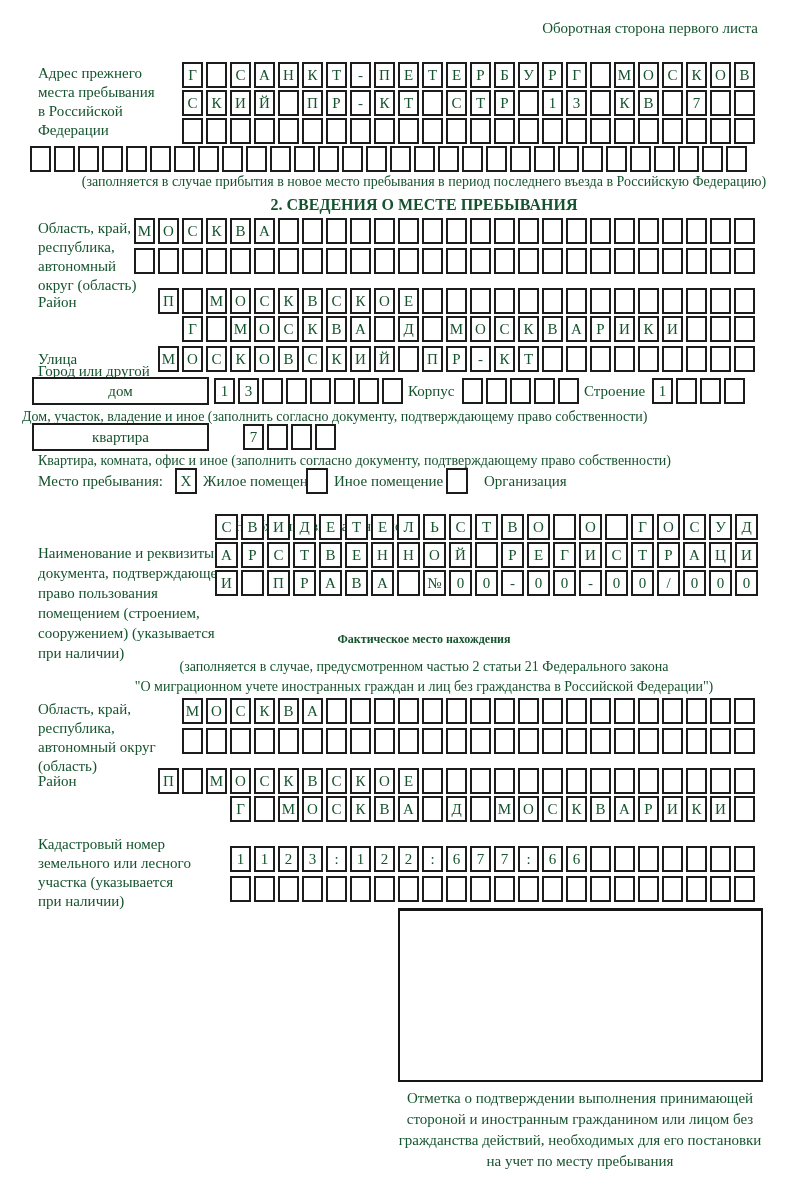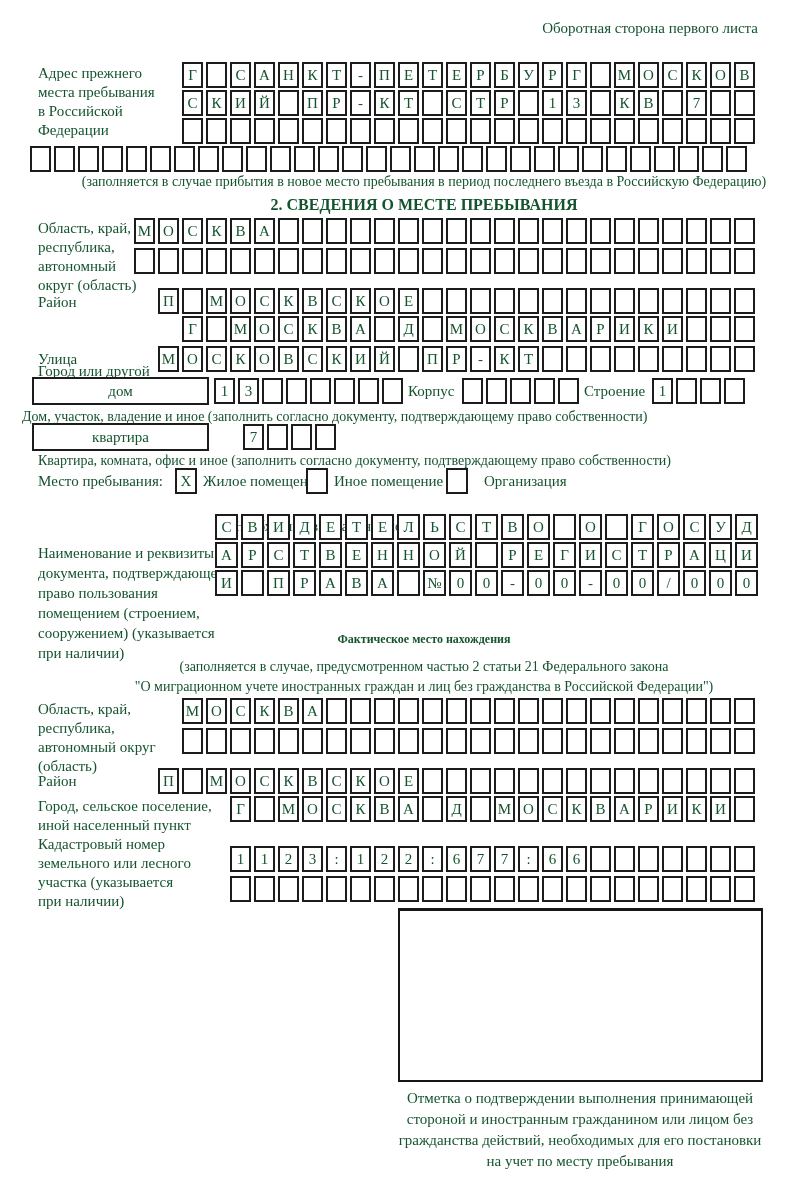--- a/index.html
+++ b/index.html
@@ -512,22 +512,20 @@
       <div class="cell"></div>
       <div class="cell"></div>
       <div class="cell"></div>
       <div class="cell"></div>
       <div class="cell"></div>
       <div class="cell"></div>
       <div class="cell"></div>
       <div class="cell"></div>
     </div>
 
-  <div class="label" style="left:38px; top:797px;">Город, сельское поселение,
-иной населенный пункт</div>
   <div class="cellrow" style="left:230px; top:796px;">
       <div class="cell">Г</div>
       <div class="cell"></div>
       <div class="cell">М</div>
       <div class="cell">О</div>
       <div class="cell">С</div>
       <div class="cell">К</div>
       <div class="cell">В</div>
       <div class="cell">А</div>
       <div class="cell"></div>

